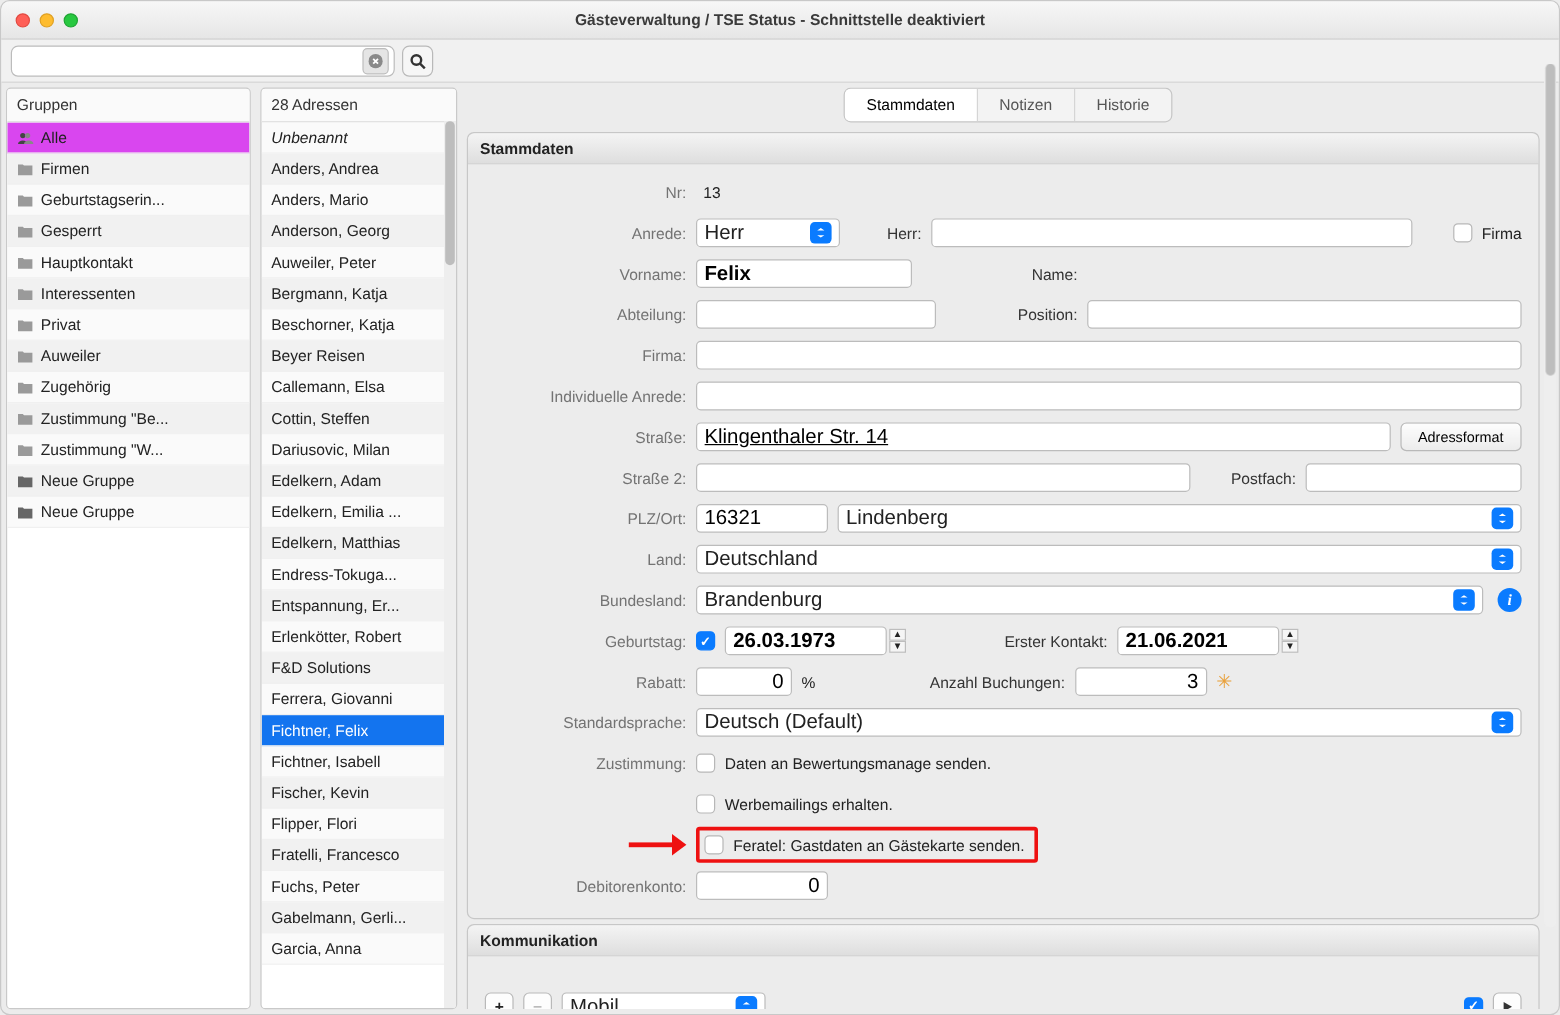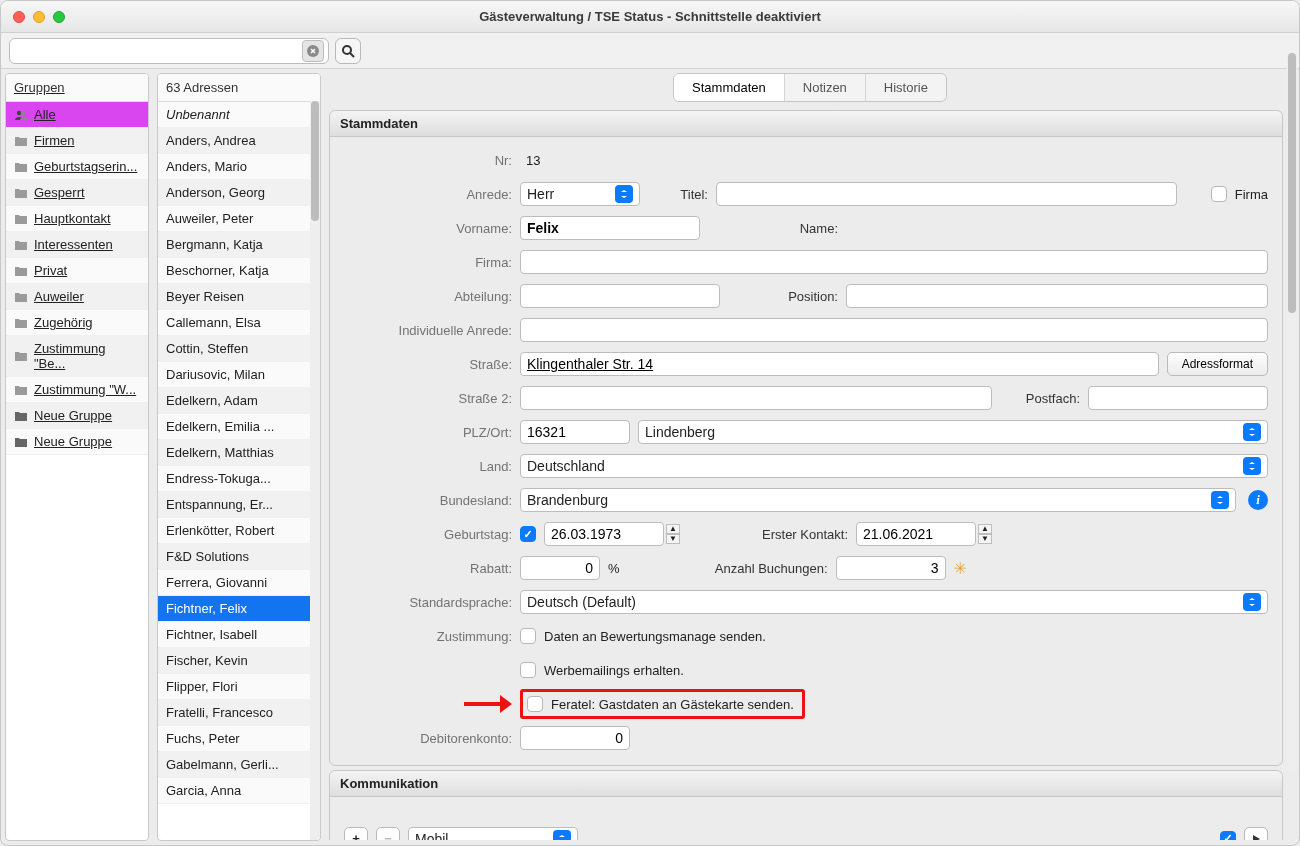--- a/index.html
+++ b/index.html
@@ -15,21 +15,21 @@
 
   .toolbar { height:36px; display:flex; align-items:center; padding:4px 8px; gap:6px; background:#f1f1f1; border-bottom:1px solid #d5d5d5;}
   .searchbox { display:flex; align-items:center; background:#fff; border:1px solid #bcbcbc; border-radius:6px; height:26px; padding:0 4px; width:320px;}
   .searchbox input { flex:1; border:none; outline:none; font-size:13px; padding:0 4px; }
   .sb-btn { width:22px; height:22px; border-radius:4px; background:#e5e5e5; border:1px solid #bdbdbd; display:flex;align-items:center;justify-content:center; margin-left:2px;}
   .magnifier { width:26px; height:26px; border-radius:6px; background:#f6f6f6; border:1px solid #b9b9b9; display:flex;align-items:center;justify-content:center; }
 
   .body { display:flex; height:calc(100% - 68px); }
 
   .col { border:1px solid #c9c9c9; border-radius:4px; background:#fff; margin:4px; display:flex; flex-direction:column; overflow:hidden;}
-  .col-groups { width:144px;text-decoration:underline; }
+  .col-groups { width:204px; }
   .col-addr { width:164px; position:relative;}
   .col-main { flex:1; background:#ececec; border:none; margin:4px 4px 4px 0;}
 
   .col-header { padding:6px 8px; font-size:13px; color:#333; border-bottom:1px solid #dcdcdc; background:#fafafa;}
   .list { flex:1; overflow:auto; }
   .row { display:flex; align-items:center; gap:6px; padding:5px 8px; border-bottom:1px solid #f0f0f0; cursor:default; }
   .row:nth-child(odd){ background:#fafafa; }
   .row:nth-child(even){ background:#f1f1f1; }
   .row.sel-grey { background:#d946ef; }
   .row.blue { background:#1374ef; color:#fff; }
@@ -45,31 +45,31 @@
   .tab:last-child{border-right:none;}
   .tab.active { background:#fff; color:#000; }
 
   .panel { border:1px solid #c7c7c7; border-radius:6px; background:#ececec; margin:0 12px 4px 4px; }
   .panel-head { background:linear-gradient(#f4f4f4,#dedede); border-top-left-radius:6px; border-top-right-radius:6px; padding:5px 10px; font-weight:600; border-bottom:1px solid #c7c7c7;}
   .panel-body { padding:8px 14px; }
 
   .form-row { display:flex; align-items:center; min-height:30px; gap:8px; margin-bottom:4px;}
   .lbl { width:168px; text-align:right; color:#737373; }
   .lbl2 { width:140px; text-align:right; color:#333; }
-  .inp, .sel { height:24px; border:1px solid #bcbcbc; border-radius:4px; background:#fff; padding:0 6px; font-size:14px; }
+  .inp, .sel { height:24px; border:1px solid #bcbcbc; border-radius:4px; background:#fff; padding:0 6px; font-size:17px; }
   .sel { display:flex; align-items:center; justify-content:space-between; }
   .sel .caret, .caret-btn { width:18px; height:18px; background:#0a7bff; border-radius:4px; display:inline-flex;align-items:center;justify-content:center;}
   .caret svg, .caret-btn svg { fill:#fff; }
   .btn { height:24px; border:1px solid #b9b9b9; background:linear-gradient(#fdfdfd,#ececec); border-radius:5px; padding:0 14px; font-size:12px;}
   .chk { width:16px; height:16px; border:1px solid #b7b7b7; border-radius:4px; background:#fff; display:inline-flex;align-items:center;justify-content:center;}
   .chk.checked { background:#0a7bff; border-color:#0a7bff; }
   .chk.checked::after { content:"✓"; color:#fff; font-size:11px; font-weight:700;}
 
   .stepper { display:flex; align-items:center; }
-  .stepper .inp{ width:120px;}
+  .stepper .inp{ width:135px;font-weight:bold;}
   .stepper .arrows{ display:flex; flex-direction:column; margin-left:2px;}
   .stepper .arrows div{ width:14px;height:10px;border:1px solid #bdbdbd;background:#f5f5f5;font-size:8px;line-height:8px;text-align:center;}
 
   .scrollpane { position:relative; height:calc(100% - 38px); overflow:auto; }
   .main-scroll { position:absolute; right:2px; top:52px; width:10px; height:720px; background:#eee; border-radius:5px;}
   .main-thumb { position:absolute; top:0; width:8px; left:1px; height:260px; border-radius:4px; background:#bdbdbd;}
 
   .info-circle{ width:20px;height:20px;border-radius:50%;background:#0a7bff;color:#fff;display:inline-flex;align-items:center;justify-content:center;font-style:italic;font-weight:700;font-family:serif;margin-left:4px;}
   .sparkle{ color:#e9a13b; font-size:16px;}
   .plus-minus{ width:24px;height:24px;border:1px solid #b9b9b9;border-radius:5px;background:#fdfdfd;display:inline-flex;align-items:center;justify-content:center;font-weight:700;}
@@ -194,21 +194,21 @@
           <div class="row">
             <svg class="folder-icon" viewBox="0 0 14 12">
               <path fill="#666" d="M1 2h4l1 1h7v8H1z"></path>
             </svg>
             <span>Neue Gruppe</span>
           </div>
         </div>
     </div>
 
     <div class="col col-addr">
-      <div class="col-header">63 Adressen</div>
+      <div class="col-header">28 Adressen</div>
       <div class="list" id="addr-list">
           <div class="row italic">
             <span>Unbenannt</span>
           </div>
           <div class="row">
             <span>Anders, Andrea</span>
           </div>
           <div class="row">
             <span>Anders, Mario</span>
           </div>
@@ -313,42 +313,42 @@
             <div class="form-row">
               <div class="lbl">Anrede:</div>
               <div class="sel" style="width:120px;">
                 <span>Herr</span>
                 <span class="caret">
                     <svg width="8" height="10" viewBox="0 0 8 10">
                       <path d="M1 3l3-2 3 2M1 7l3 2 3-2"></path>
                     </svg>
                   </span>
               </div>
-              <div class="lbl2" style="width:60px;">Titel:</div>
+              <div class="lbl2" style="width:60px;">Herr:</div>
               <input class="inp" style="flex: 1 1 0%;" value="">
               <span style="width:18px"></span>
               <span class="chk"></span>
               <span>Firma</span>
             </div>
 
             <div class="form-row">
               <div class="lbl">Vorname:</div>
               <input class="inp" style="width: 180px; font-weight: bold;" value="Felix">
               <div class="lbl2" style="width:130px;">Name:</div>
             </div>
 
             <div class="form-row">
-              <div class="lbl">Firma:</div>
-              <input class="inp" style="flex: 1 1 0%;" value="">
-            </div>
-
-            <div class="form-row">
               <div class="lbl">Abteilung:</div>
               <input class="inp" style="width: 200px;" value="">
               <div class="lbl2" style="width:110px;">Position:</div>
+              <input class="inp" style="flex: 1 1 0%;" value="">
+            </div>
+
+            <div class="form-row">
+              <div class="lbl">Firma:</div>
               <input class="inp" style="flex: 1 1 0%;" value="">
             </div>
 
             <div class="form-row">
               <div class="lbl">Individuelle Anrede:</div>
               <input class="inp" style="flex: 1 1 0%;" value="">
             </div>
 
             <div class="form-row">
               <div class="lbl">Straße:</div>

